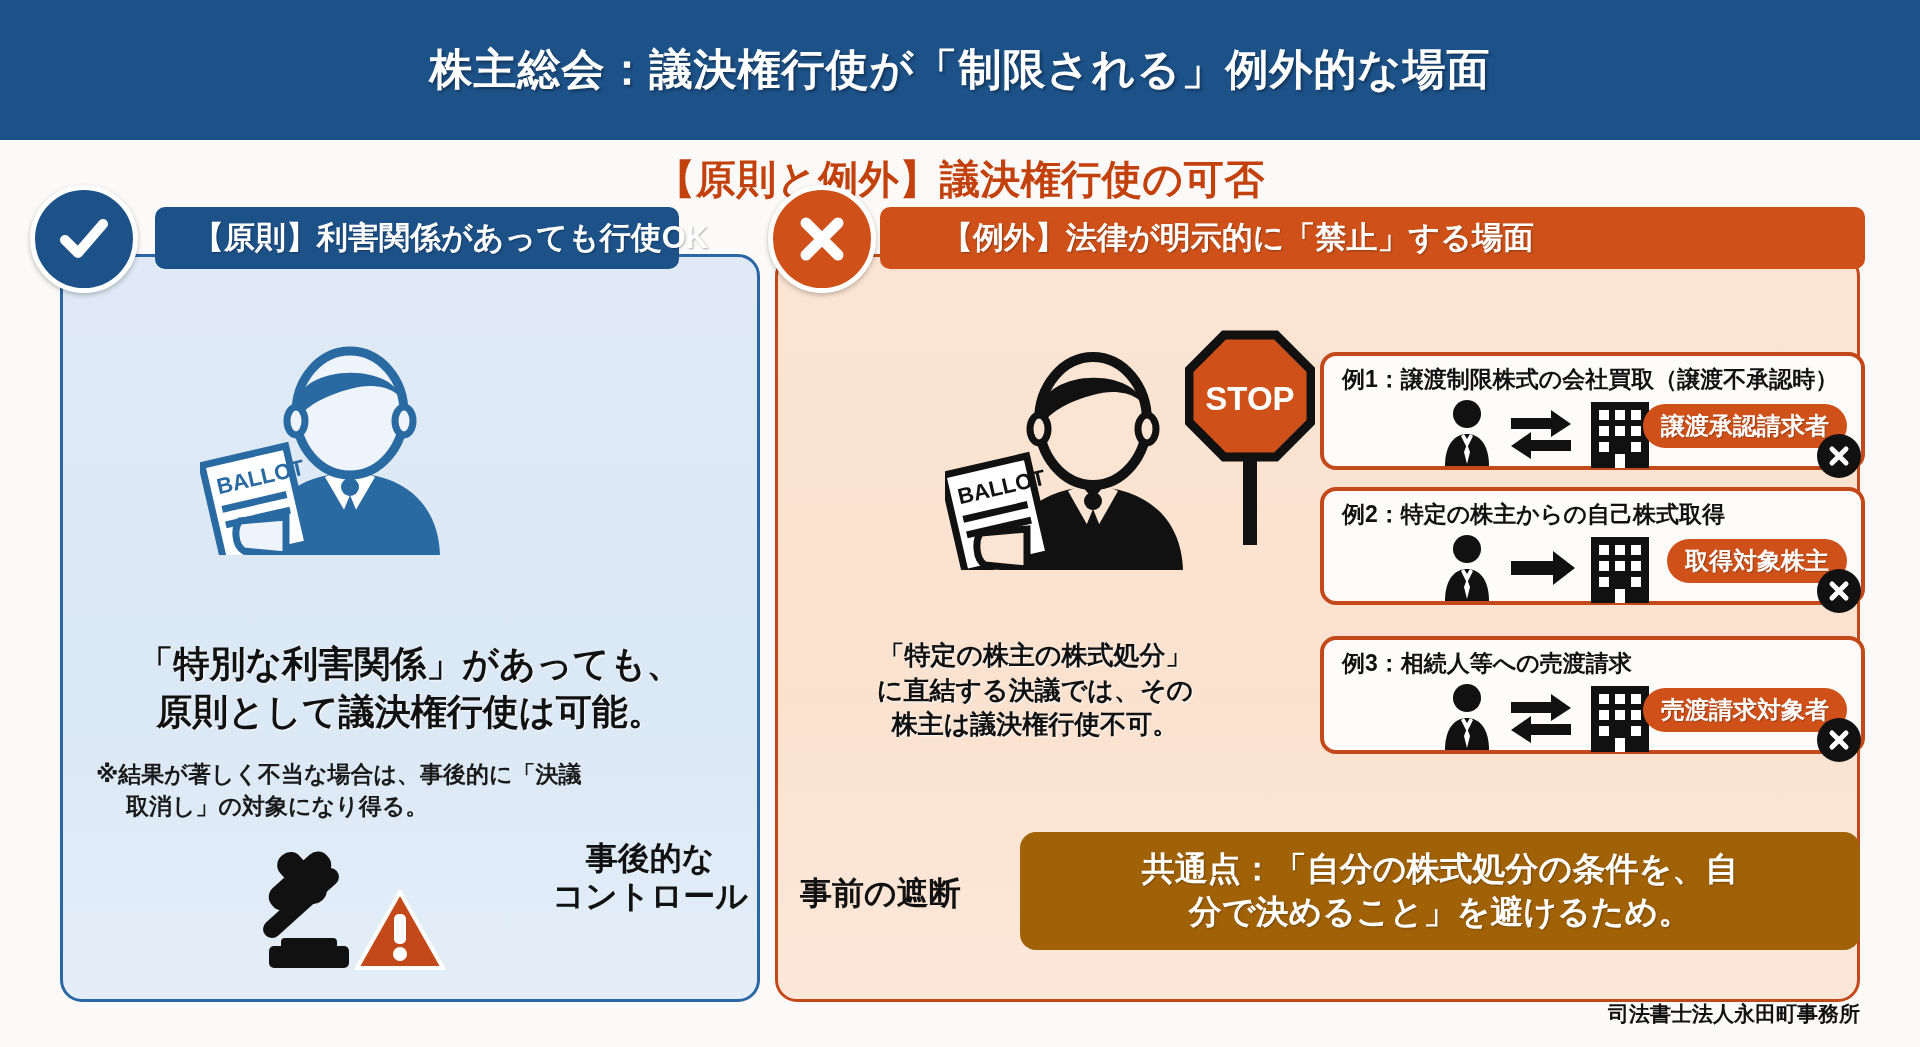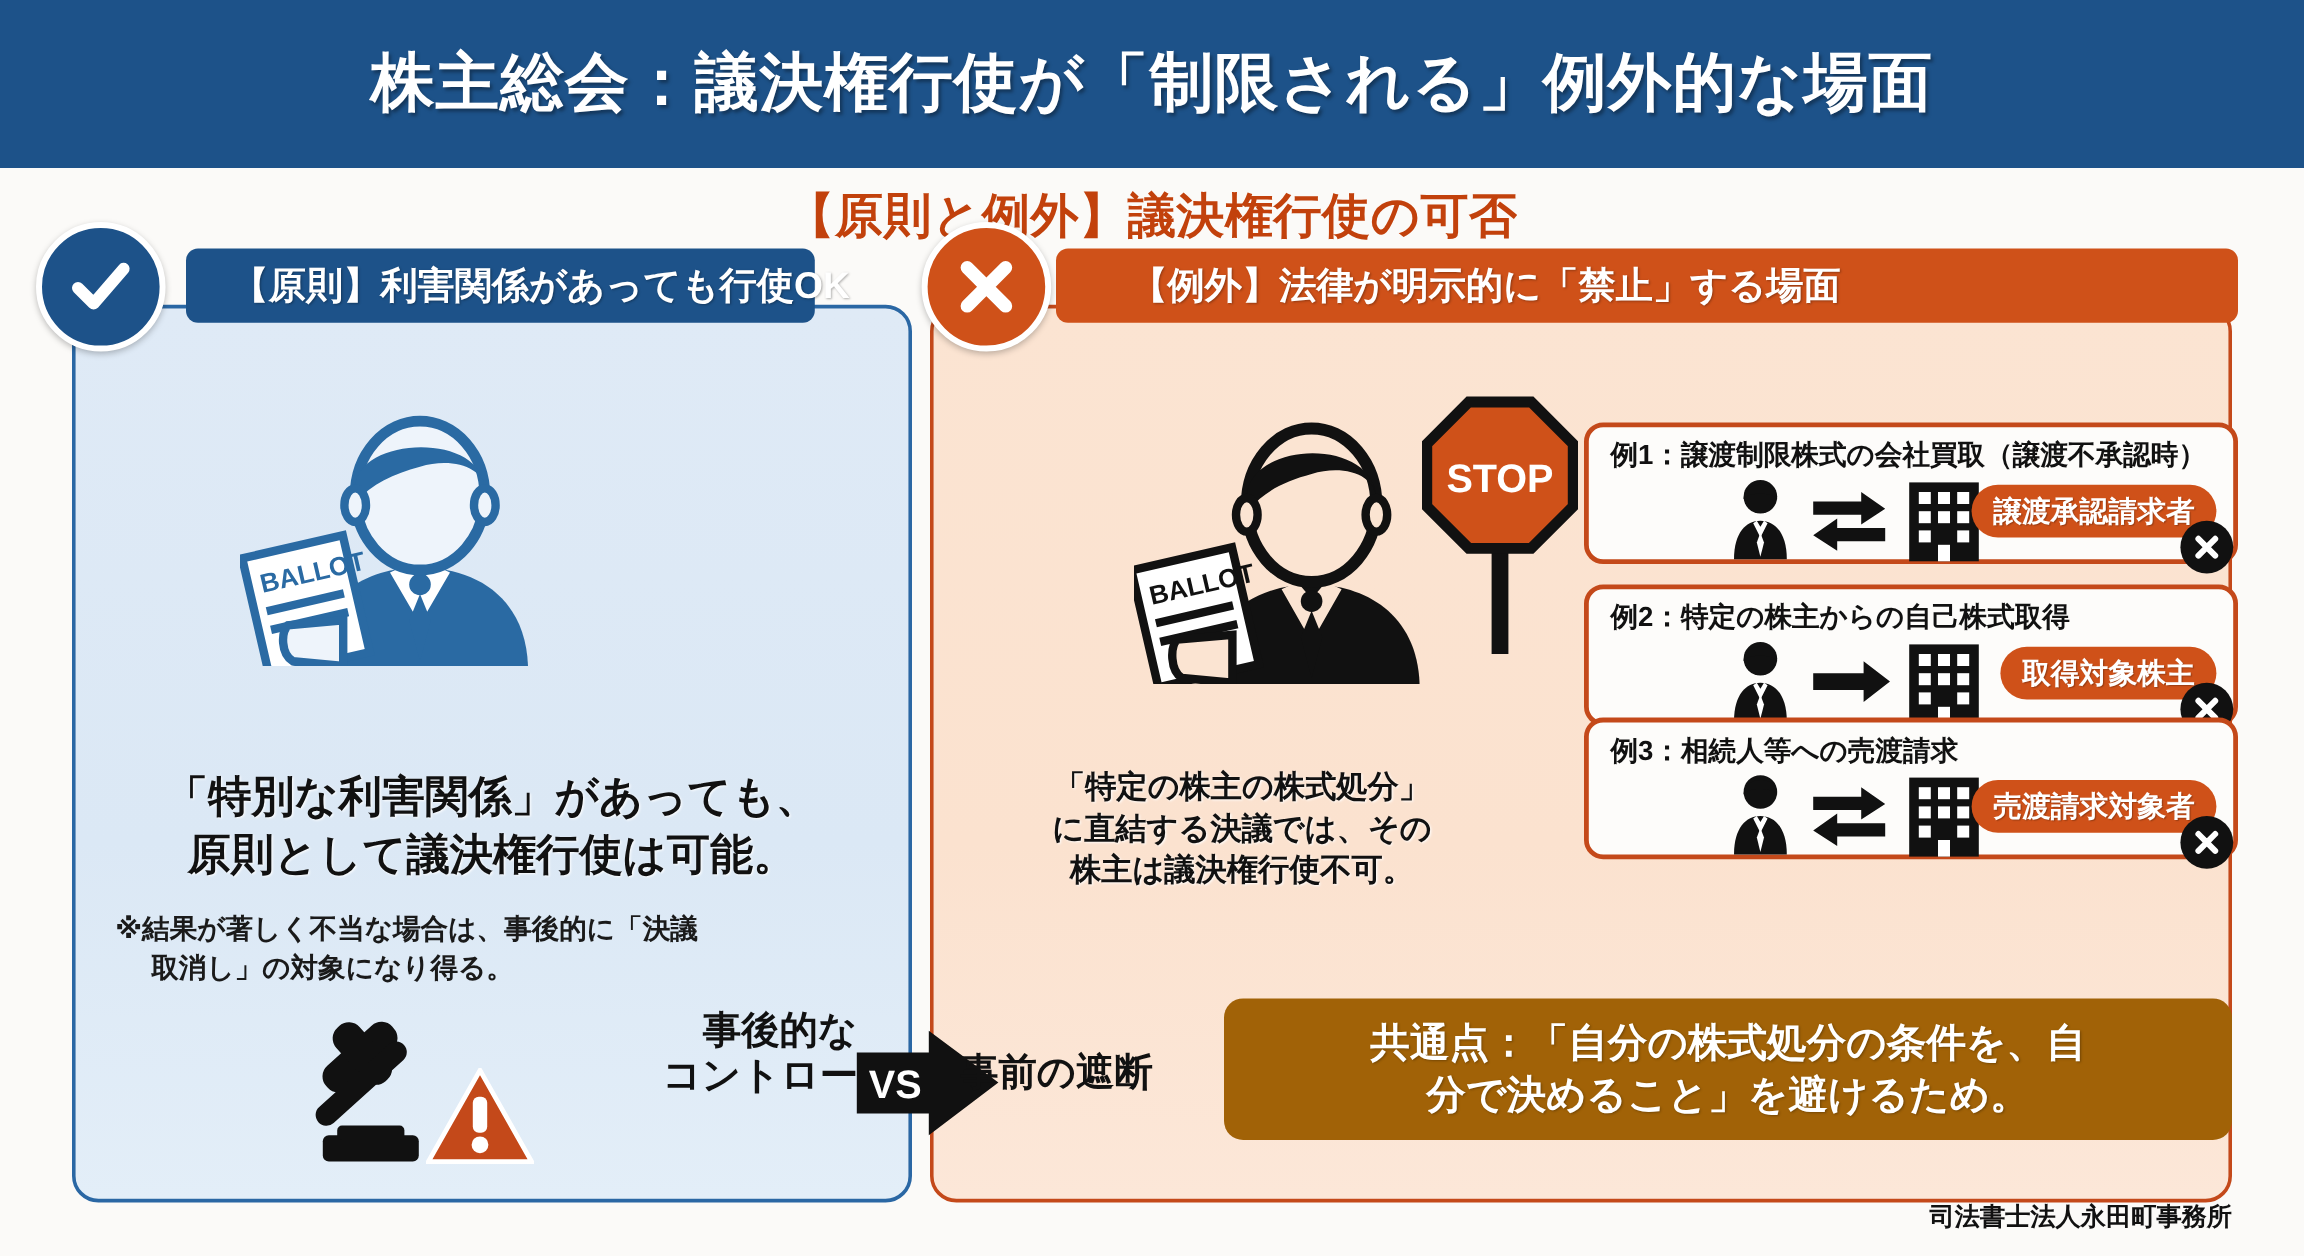--- a/index.html
+++ b/index.html
@@ -10,21 +10,21 @@
   }
   #root{ position:relative; width:1920px; height:1047px; background:#fbfaf8; }
 
   
   .header{
     position:absolute; left:0; top:0; width:1920px; height:140px;
     background:#1d5289;
     display:flex; align-items:center; justify-content:center;
   }
   .header-title{
-    color:#ffffff; font-size:53px; font-weight:bold; letter-spacing:1px;
+    color:#ffffff; font-size:43px; font-weight:bold; letter-spacing:1px;
     text-shadow:2px 2px 3px rgba(0,0,0,.35);
     white-space:nowrap;
   }
 
   
   .subtitle{
     position:absolute; left:0; top:152px; width:1920px;
     text-align:center; color:#c2410c;
     font-size:40px; font-weight:bold; letter-spacing:.5px;
   }
@@ -107,21 +107,21 @@
     text-align:center; text-shadow:1px 1px 2px rgba(255,255,255,.9);
   }
 
   
   .ex-card{
     position:absolute; left:1320px; width:545px; height:118px;
     background:#fdfcfa; border:4px solid #c4491a; border-radius:16px;
   }
   .ex1{ top:352px; }
   .ex2{ top:487px; }
-  .ex3{ top:598px;text-align:right; }
+  .ex3{ top:636px;text-align:right; }
 
   .ex-title{
     position:absolute; left:18px; top:8px;
     font-size:23px; font-weight:bold; color:#111; white-space:nowrap;
   }
 
   .ex-figure{ position:absolute; left:115px; top:40px; width:230px; height:72px; }
 
   .ex-badge{
     position:absolute; right:14px; top:48px; height:44px;
@@ -244,26 +244,20 @@
       <rect x="39" y="24" width="12" height="30" rx="5" fill="#ffffff"></rect>
       <circle cx="45" cy="64" r="7" fill="#ffffff"></circle>
     </svg>
   </div>
 
   <div class="ctrl-label">
     <span>事後的な</span><br>
     <span>コントロール</span>
   </div>
 
-  <div class="vs-arrow">
-    <svg width="130" height="95" viewBox="0 0 130 95" aria-hidden="true">
-      <path d="M4 22 L64 22 L64 4 L122 47 L64 91 L64 73 L4 73 Z" fill="#111111"></path>
-      <text x="14" y="60" font-family="'Liberation Sans',sans-serif" font-size="33" font-weight="bold" fill="#ffffff">VS</text>
-    </svg>
-  </div>
 
   <div class="block-label nb">事前の遮断</div>
 
   <div class="person-black">
     <svg width="290" height="225" viewBox="0 0 290 225" aria-hidden="true">
       <path d="M58 225 C60 166 104 142 148 142 C192 142 236 166 238 225 Z" fill="#111111"></path>
       <path d="M123 146 L148 190 L173 146 L160 140 L148 154 L136 140 Z" fill="#fbe4d2"></path>
       <path d="M148 164 L139 186 L148 220 L157 186 Z" fill="#111111"></path>
       <circle cx="148" cy="156" r="9" fill="#111111"></circle>
       <ellipse cx="148" cy="76" rx="54" ry="64" fill="#fbe4d2" stroke="#111111" stroke-width="10"></ellipse>

